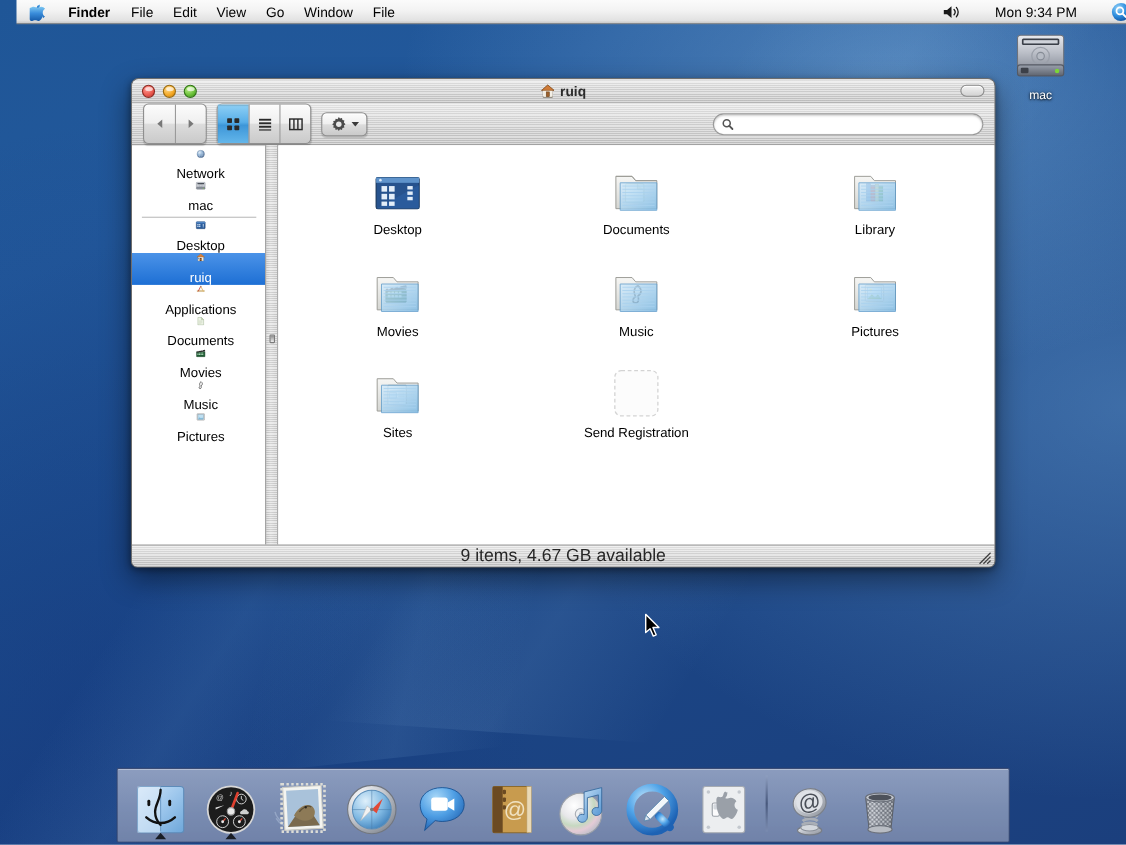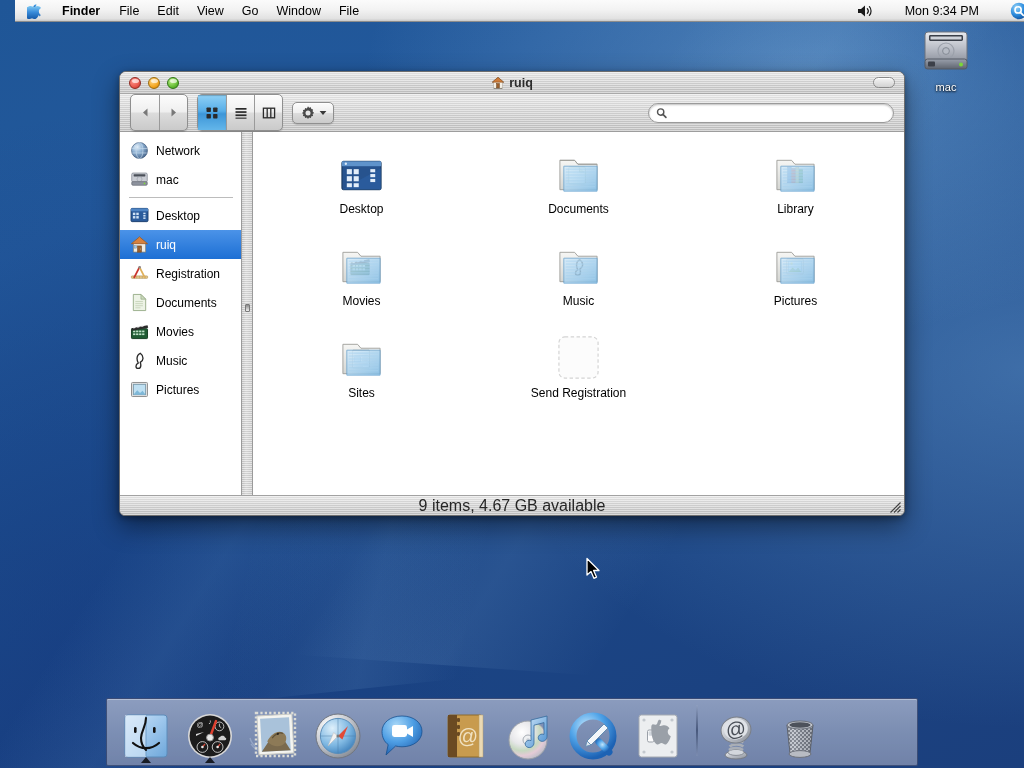--- a/index.html
+++ b/index.html
@@ -126,21 +126,21 @@
 
   #win-body { flex:1 1 auto; display:flex; min-height:0; background:#fff; }
 
   
   #sidebar {
     width:121px; flex:0 0 121px; background:#fff;
     border-right:0; overflow:hidden; padding-top:4px;
   }
   .side-item {
     height:29px; display:flex; align-items:center; gap:7px; padding:0 6px 0 10px;
-    font-size:12px; color:#000; white-space:nowrap;
+    font-size:12px; color:#000; white-space:nowrap;flex-direction:column;
   }
   .side-item.sel { background:linear-gradient(to bottom,#4b93e8,#1d6fd4); color:#fff; }
   .side-sep { height:1px; background:#bcbcbc; margin:3px 8px 3px 9px; }
   #splitter {
     width:12px; flex:0 0 12px; position:relative;
     background:
       repeating-linear-gradient(0deg, rgba(255,255,255,.45) 0px, rgba(255,255,255,.45) 1px, rgba(0,0,0,.05) 1px, rgba(0,0,0,.05) 2px),
       linear-gradient(to right,#c8c8c8,#dedede 40%,#cfcfcf 100%);
     border-left:1px solid #9a9a9a; border-right:1px solid #9a9a9a;
   }
@@ -415,21 +415,21 @@
         <div class="side-item">
           <svg width="19" height="19" viewBox="0 0 20 20">
             <rect x="1.5" y="12.5" width="17" height="2.6" rx=".6" fill="#e8c98c" stroke="#a98b4b" stroke-width=".6"></rect>
             <g stroke="#a98b4b" stroke-width=".4">
                 <path d="M4 12.5v2.6M7 12.5v2.6M10 12.5v2.6M13 12.5v2.6M16 12.5v2.6"></path>
               </g>
             <path d="M4.5 14L10 3.2" stroke="#c9362e" stroke-width="1.9" stroke-linecap="round"></path>
             <path d="M15.5 14L10.4 4" stroke="#e0b15c" stroke-width="1.9" stroke-linecap="round"></path>
             <circle cx="10.2" cy="3.4" r="1.3" fill="#8a8a8a"></circle>
           </svg>
-          <span>Registration</span>
+          <span>Applications</span>
         </div>
 
         <div class="side-item">
           <svg width="19" height="19" viewBox="0 0 18 20">
             <path d="M2.5 1.5h8l5 5v12h-13z" fill="#edf3e6" stroke="#8fa67f" stroke-width=".9"></path>
             <path d="M10.5 1.5v5h5z" fill="#cbd9bd" stroke="#8fa67f" stroke-width=".7"></path>
             <g stroke="#b9c9ab" stroke-width=".7">
                 <path d="M4.6 9h8M4.6 11.2h8M4.6 13.4h8M4.6 15.6h5.5"></path>
               </g>
           </svg>

